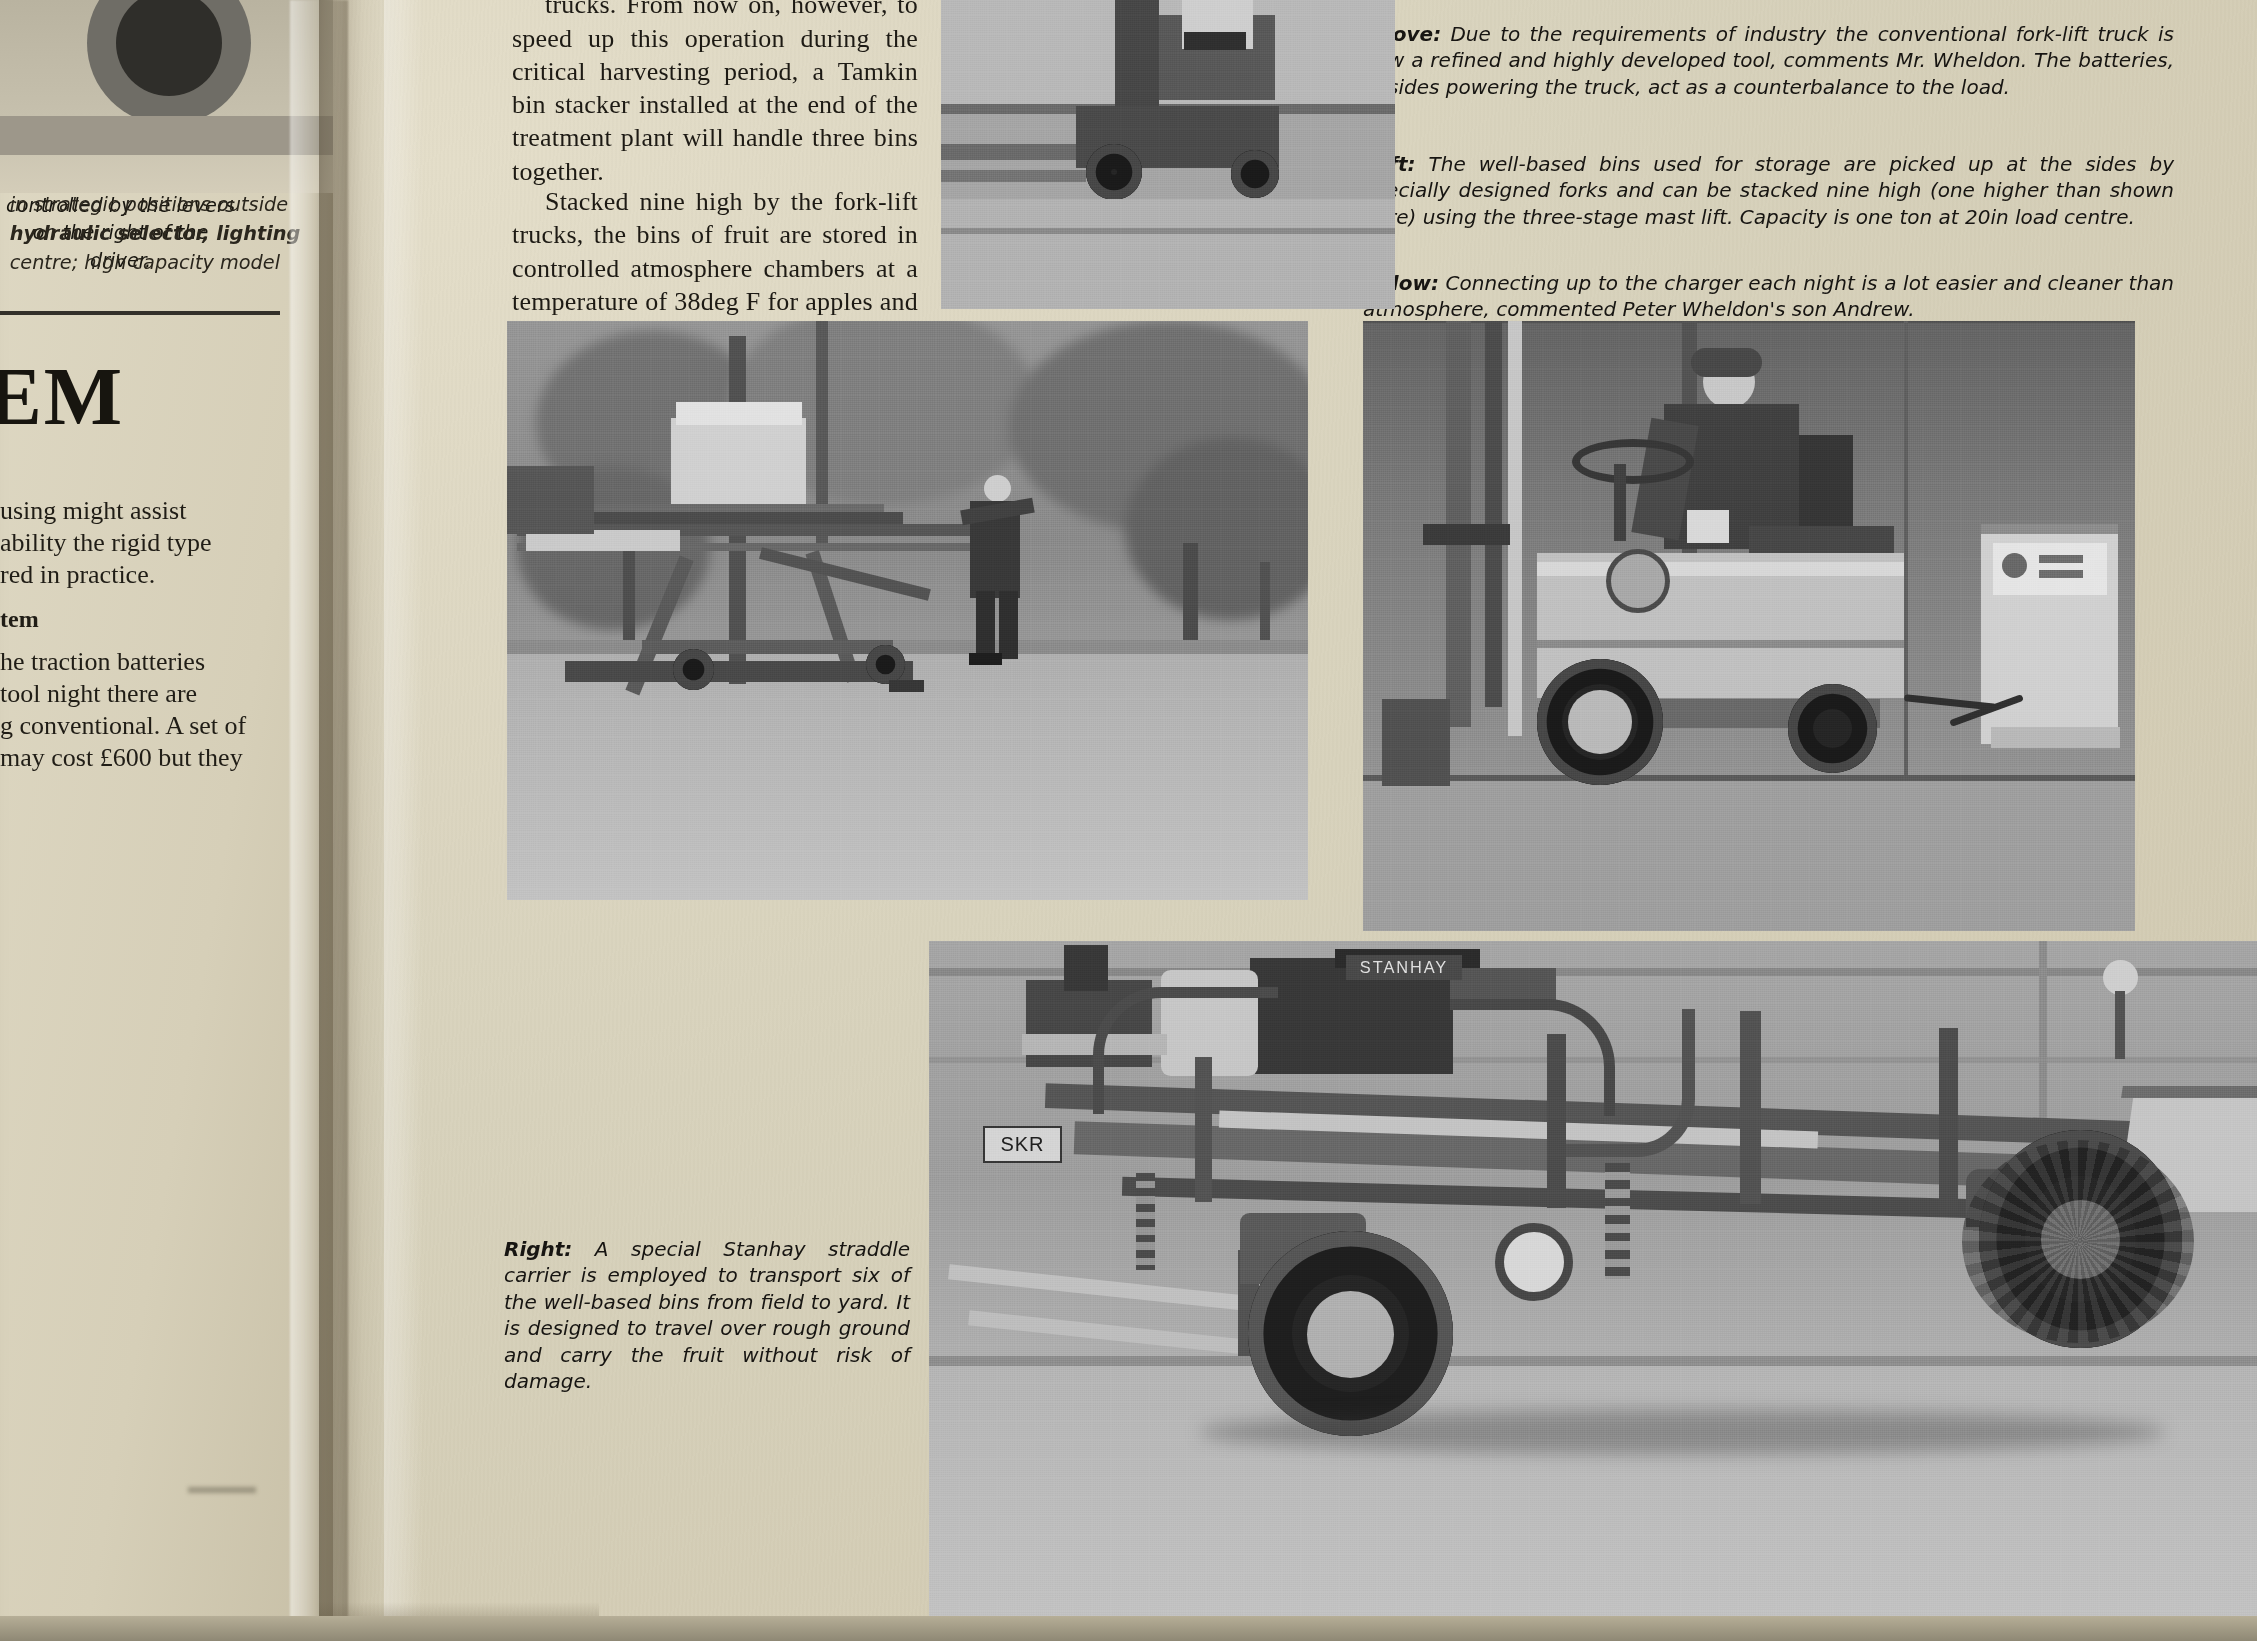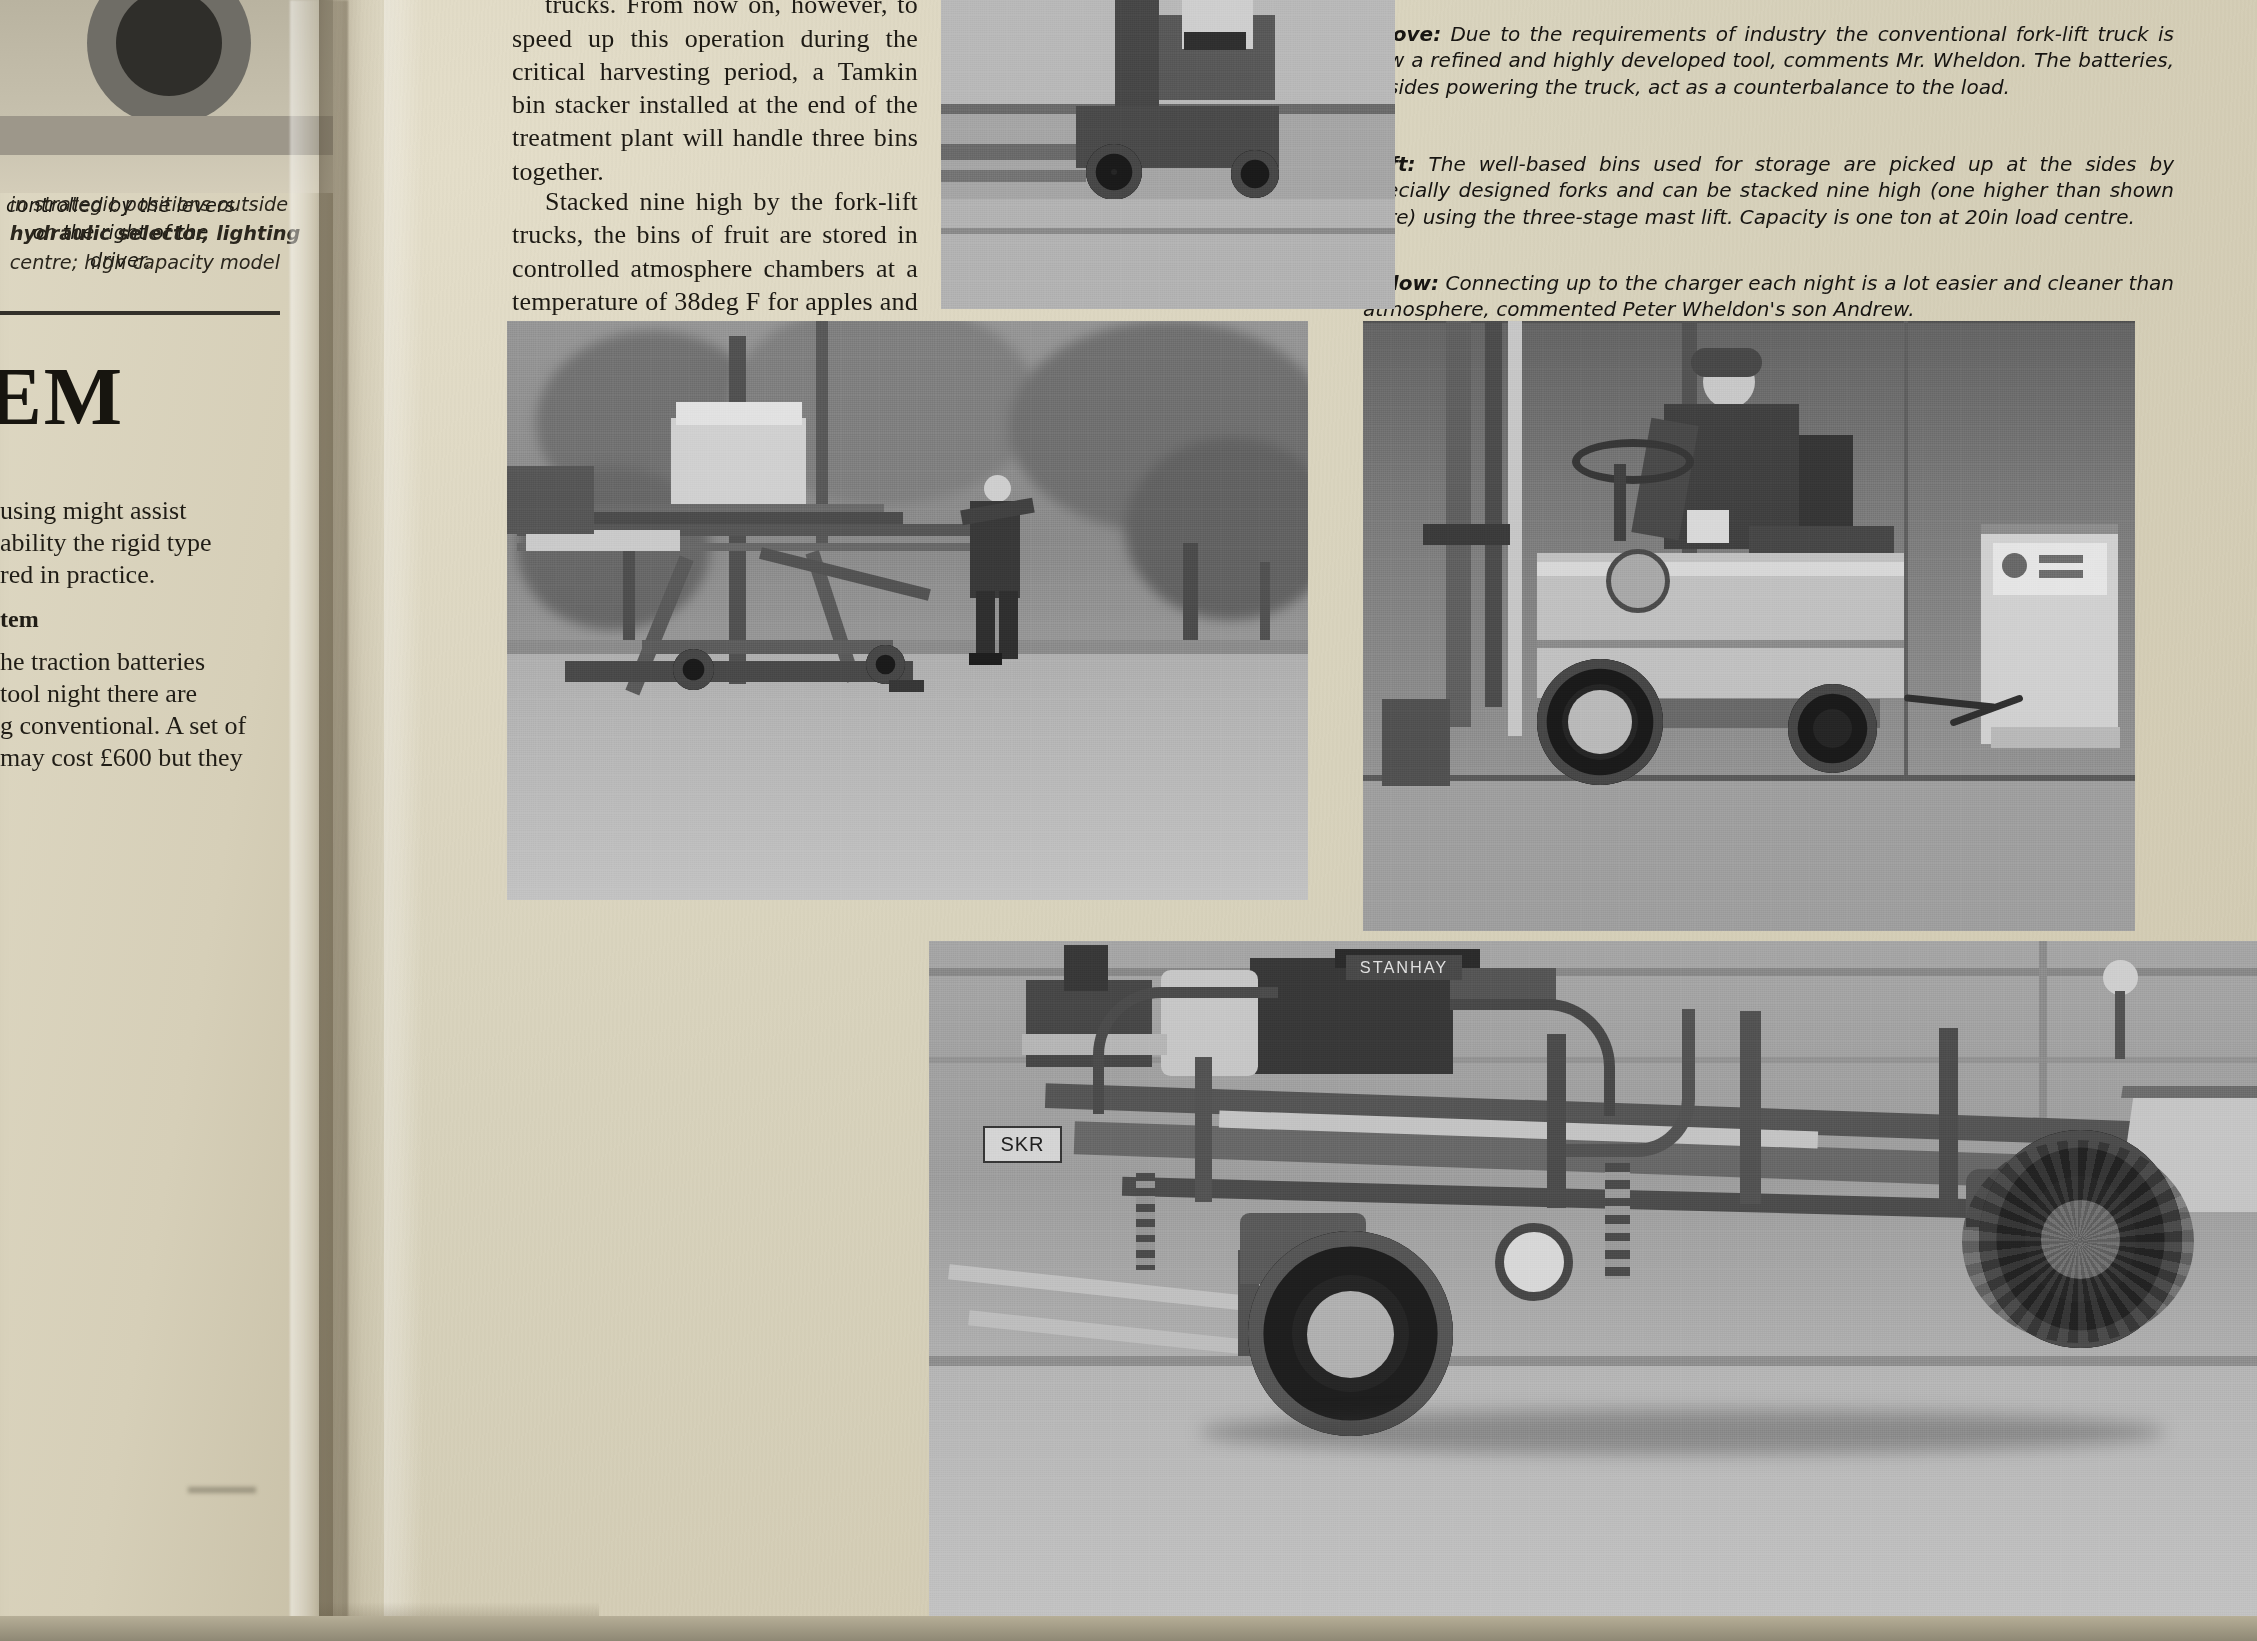--- a/index.html
+++ b/index.html
@@ -219,20 +219,23 @@
 
   <div class="col-text ital" style="left:1363px;top:151px;width:811px;">
     <b>Left:</b><span> The well-based bins used for storage are picked up at the sides by specially designed forks and can be stacked nine high (one higher than shown here) using the three-stage mast lift. Capacity is one ton at 20in load centre.</span>
   </div>
 
   <div class="col-text ital" style="left:1363px;top:270px;width:811px;">
     <b>Below:</b><span> Connecting up to the charger each night is a lot easier and cleaner than atmosphere, commented Peter Wheldon's son Andrew.</span>
   </div>
 
 
+  <div class="col-text ital" style="left:504px;top:1236px;width:406px;">
+    <b>Right:</b><span> A special Stanhay straddle carrier is employed to transport six of the well-based bins from field to yard. It is designed to travel over rough ground and carry the fruit without risk of damage.</span>
+  </div>
 
   <div class="photo grain" id="photo-top-mid">
     <div class="mid" style="left:0;top:0;width:454px;height:116px;background:#b9b6ab;"></div>
     <div class="dkt" style="left:0;top:114px;width:454px;height:9.7px;background:#6d6b63;"></div>
     <div class="mid" style="left:0;top:124px;width:454px;height:195px;background:#a6a49a;"></div>
 
     <div class="dkt" style="left:174px;top:-9.7px;width:44px;height:145px;background:#4a4944;"></div>
     <div class="dkt" style="left:218px;top:25px;width:116px;height:85px;background:#5b5a53;"></div>
     <div class="lgt" style="left:241px;top:-9.7px;width:71px;height:68px;background:#cdcbc1;"></div>
     <div class="dkt" style="left:243px;top:42px;width:62px;height:17.4px;background:#33322d;"></div>

